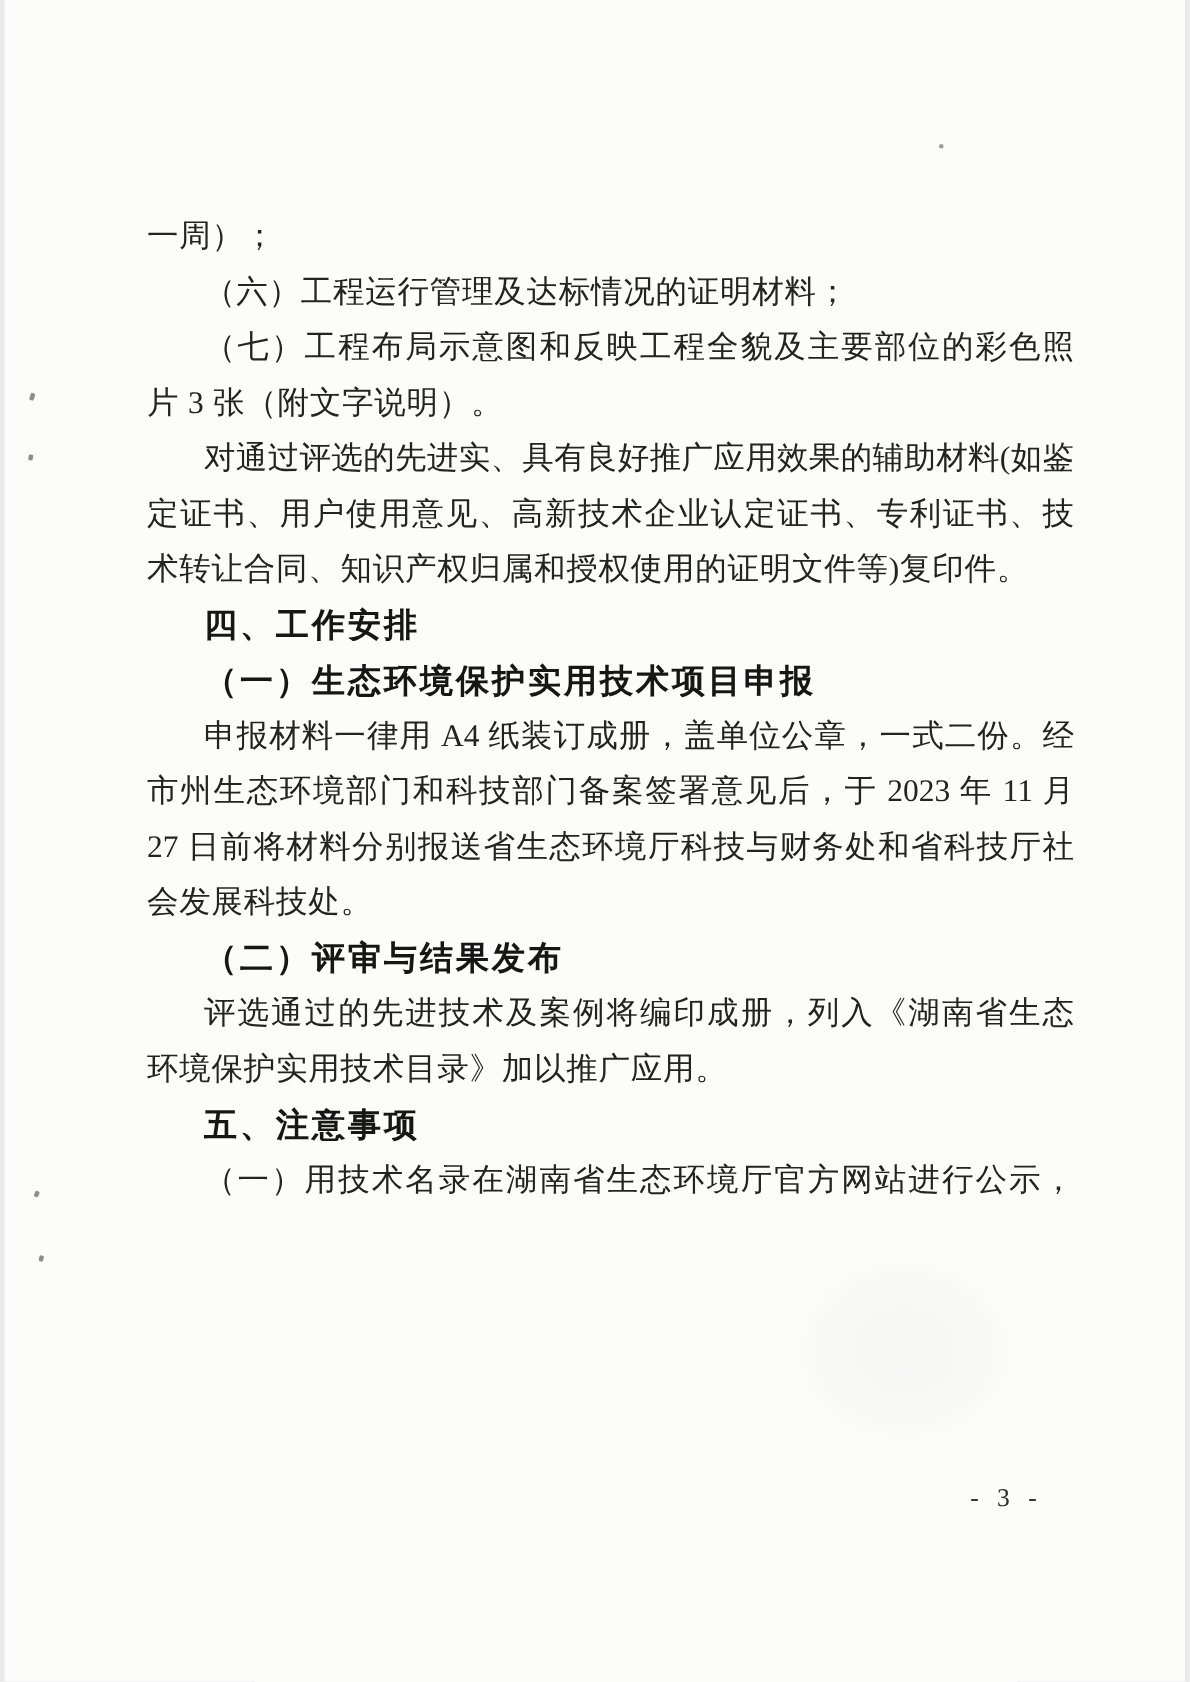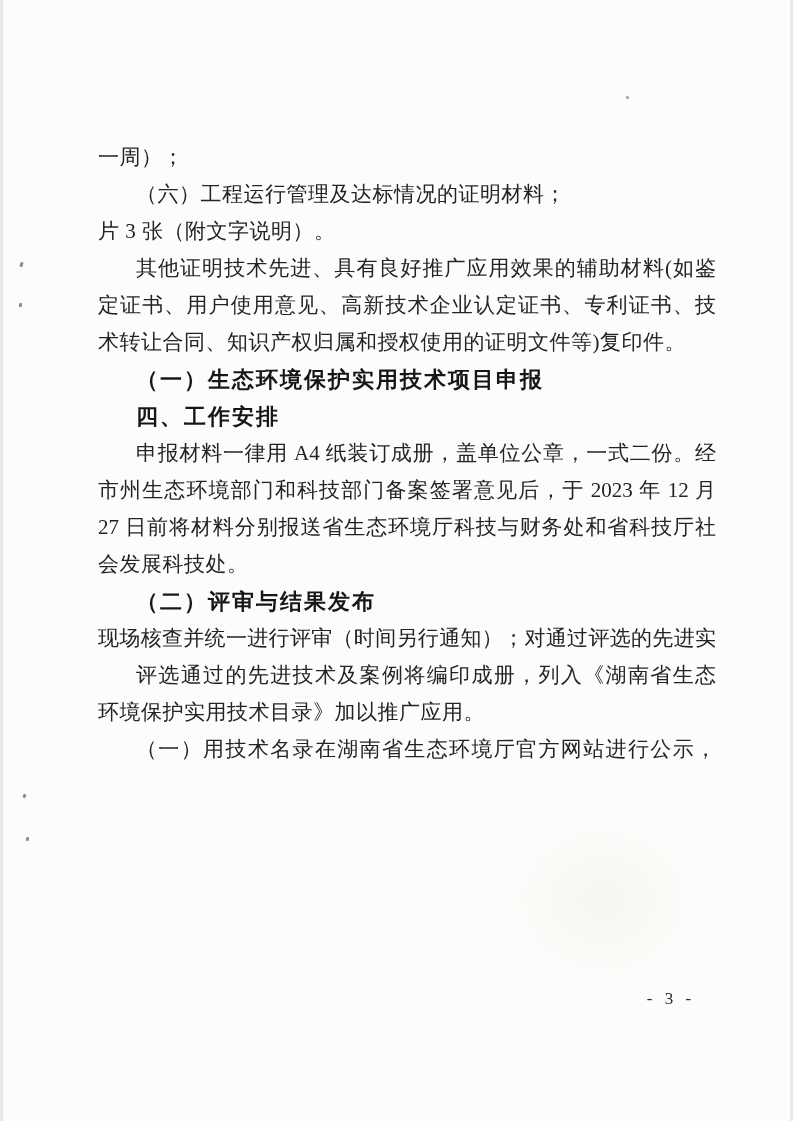--- a/index.html
+++ b/index.html
@@ -80,34 +80,35 @@
 </head>
 <body>
 
 <div class="page">
 
   <div class="scan-shade"></div>
 
   <div class="text-block">
     <div class="line">一周）；</div>
     <div class="line indent">（六）工程运行管理及达标情况的证明材料；</div>
+    <div class="line indent justify">（七）工程布局示意图和反映工程全貌及主要部位的彩色照</div>
     <div class="line">片 3 张（附文字说明）。</div>
-    <div class="line indent justify">其他证明技术先进、具有良好推广应用效果的辅助材料(如鉴</div>
+    <div class="line indent justify">对通过评选的先进实、具有良好推广应用效果的辅助材料(如鉴</div>
     <div class="line justify">定证书、用户使用意见、高新技术企业认定证书、专利证书、技</div>
     <div class="line">术转让合同、知识产权归属和授权使用的证明文件等)复印件。</div>
+    <div class="line heading indent">四、工作安排</div>
     <div class="line heading indent">（一）生态环境保护实用技术项目申报</div>
-    <div class="line heading indent">四、工作安排</div>
     <div class="line indent justify">申报材料一律用 A4 纸装订成册，盖单位公章，一式二份。经</div>
-    <div class="line justify">市州生态环境部门和科技部门备案签署意见后，于 2023 年 12 月</div>
+    <div class="line justify">市州生态环境部门和科技部门备案签署意见后，于 2023 年 11 月</div>
     <div class="line justify">27 日前将材料分别报送省生态环境厅科技与财务处和省科技厅社</div>
     <div class="line">会发展科技处。</div>
     <div class="line heading indent">（二）评审与结果发布</div>
-    <div class="line justify">现场核查并统一进行评审（时间另行通知）；对通过评选的先进实</div>
     <div class="line indent justify">评选通过的先进技术及案例将编印成册，列入《湖南省生态</div>
     <div class="line">环境保护实用技术目录》加以推广应用。</div>
+    <div class="line heading indent">五、注意事项</div>
     <div class="line indent justify">（一）用技术名录在湖南省生态环境厅官方网站进行公示，</div>
   </div>
 
   <div class="page-number">- 3 -</div>
 
   <div class="speck s1"></div>
   <div class="speck s2"></div>
   <div class="speck s3"></div>
   <div class="speck s4"></div>
   <div class="speck s5"></div>

